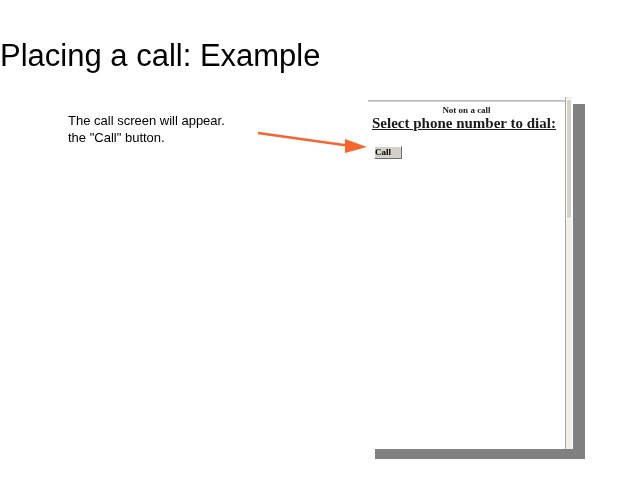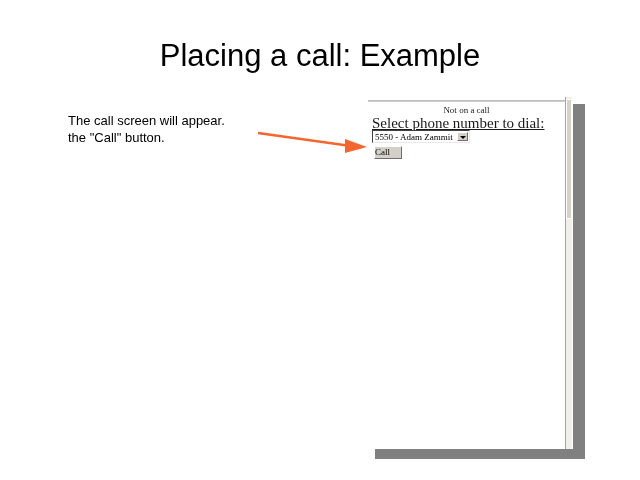--- a/index.html
+++ b/index.html
@@ -24,21 +24,21 @@
     height: 480px;
     background: #ffffff;
   }
 
   
   #slide-title {
     position: absolute;
     left: 0;
     top: 38px;
     width: 640px;
-    text-align: center;
+    text-align: left;
     font-family: "Liberation Sans", sans-serif;
     font-size: 31px;
     font-weight: 400;
     line-height: 36px;
     letter-spacing: 0px;
     color: #000000;
     white-space: nowrap;
   }
 
   
@@ -67,20 +67,21 @@
 
   
   #app-screenshot {
     position: absolute;
     left: 368px;
     top: 97px;
     width: 204px;
     height: 352px;
     background: #4d7c0f;
     box-sizing: border-box;
+    font-weight: bold;
   }
   
   #shadow-right {
     position: absolute;
     left: 573px;
     top: 104px;
     width: 12px;
     height: 345px;
     background: #808080;
   }
@@ -250,26 +251,20 @@
   <div id="app-screenshot">
 
     <div id="app-body">
 
       <div id="app-toprule"></div>
 
       <div id="call-status">Not on a call</div>
 
       <div id="select-label">Select phone number to dial:</div>
 
-      <div id="phone-select">
-        <span class="value">5550 - Adam Zammit</span>
-        <span class="dropbtn">
-          <span class="caret"></span>
-        </span>
-      </div>
 
       <div id="call-button">Call</div>
     </div>
 
     <div id="app-scrollbar">
       <div class="thumb"></div>
     </div>
   </div>
 
 </div>

